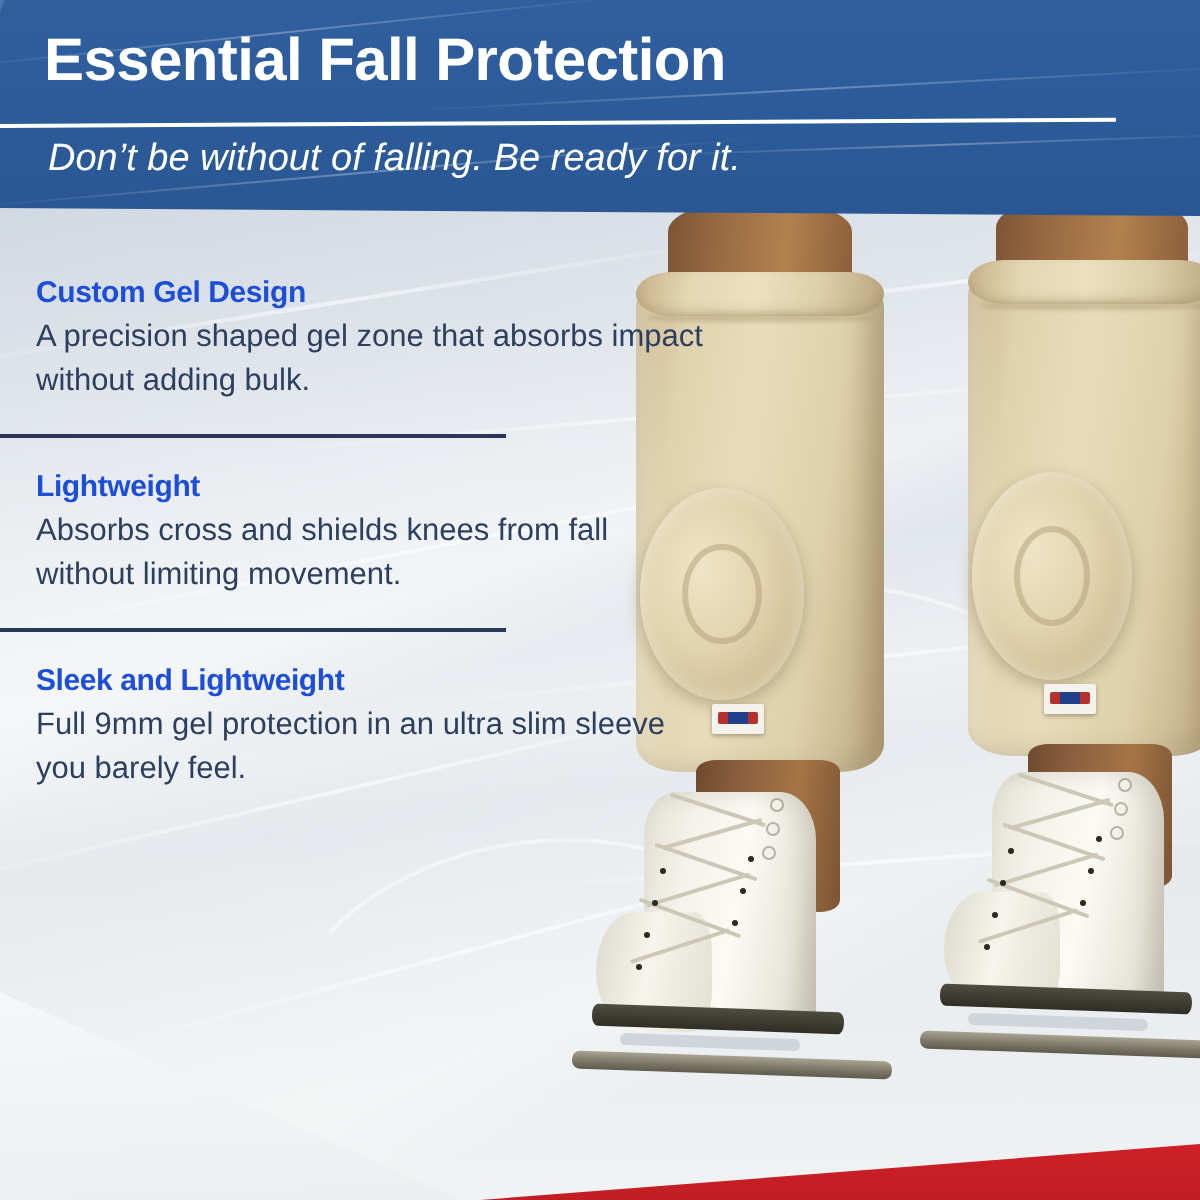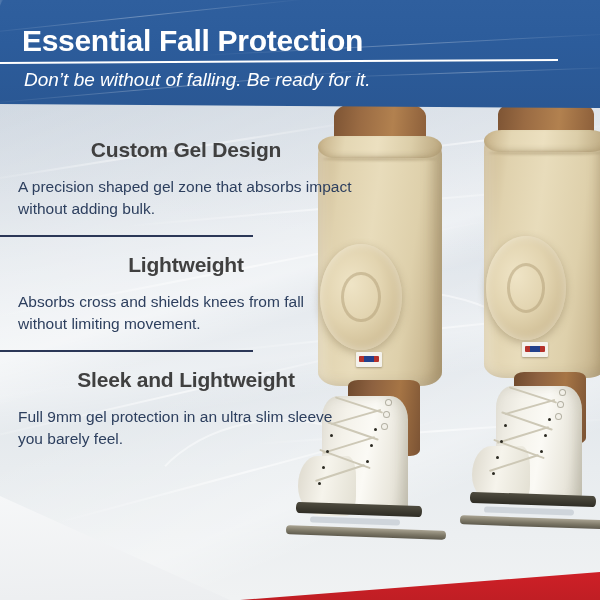--- a/index.html
+++ b/index.html
@@ -43,43 +43,43 @@
       linear-gradient(104deg, rgba(255,255,255,.07) 0 1px, rgba(255,255,255,0) 2px 90px),
       linear-gradient(180deg,#2f5f9e 0%, #2c5c9b 40%, #2a5793 100%);
     clip-path:polygon(0 0, 600px 0, 600px 108px, 0 104px);
     overflow:hidden;
   }
   .hdr-streak {
     position:absolute; height:1px;
     background:linear-gradient(90deg, rgba(255,255,255,0), rgba(255,255,255,.30), rgba(255,255,255,0));
   }
   .title {
-    position:absolute; left:22px; top:24px;
+    position:absolute; left:22px; top:14px;
     font-size:30px; font-weight:bold; color:#ffffff;
     letter-spacing:-.3px; white-space:nowrap;
   }
   .title-rule {
     position:absolute; left:0; top:62px; width:558px; height:2px;
     background:#ffffff; transform:rotate(-.32deg); transform-origin:left center;
   }
   .subtitle {
     position:absolute; left:24px; top:69px;
     font-size:19px; font-style:italic; color:#ffffff;
     white-space:nowrap;
   }
 
   
   .features { position:absolute; left:0; top:112px; width:372px; }
   .feature { position:relative; padding:0 18px; }
   .feature h2 {
-    font-size:21px; font-weight:bold; color:#404040;
-    letter-spacing:-.2px; white-space:nowrap;text-align:center;
+    font-size:15px; font-weight:bold; color:#1d4ed8;
+    letter-spacing:-.2px; white-space:nowrap;
   }
   .feature p {
-    font-size:15.5px; color:#2d3f5e; line-height:1.42; margin-top:14px;
+    font-size:15.5px; color:#2d3f5e; line-height:1.42; margin-top:3px;
   }
   .divider {
     position:relative; height:2px; width:253px;
     background:#2b3757; margin:15px 0 16px 0;
   }
   .f1 { padding-top:26px; }
 
   
   .product { position:absolute; left:300px; top:104px; width:300px; height:470px; }
 

